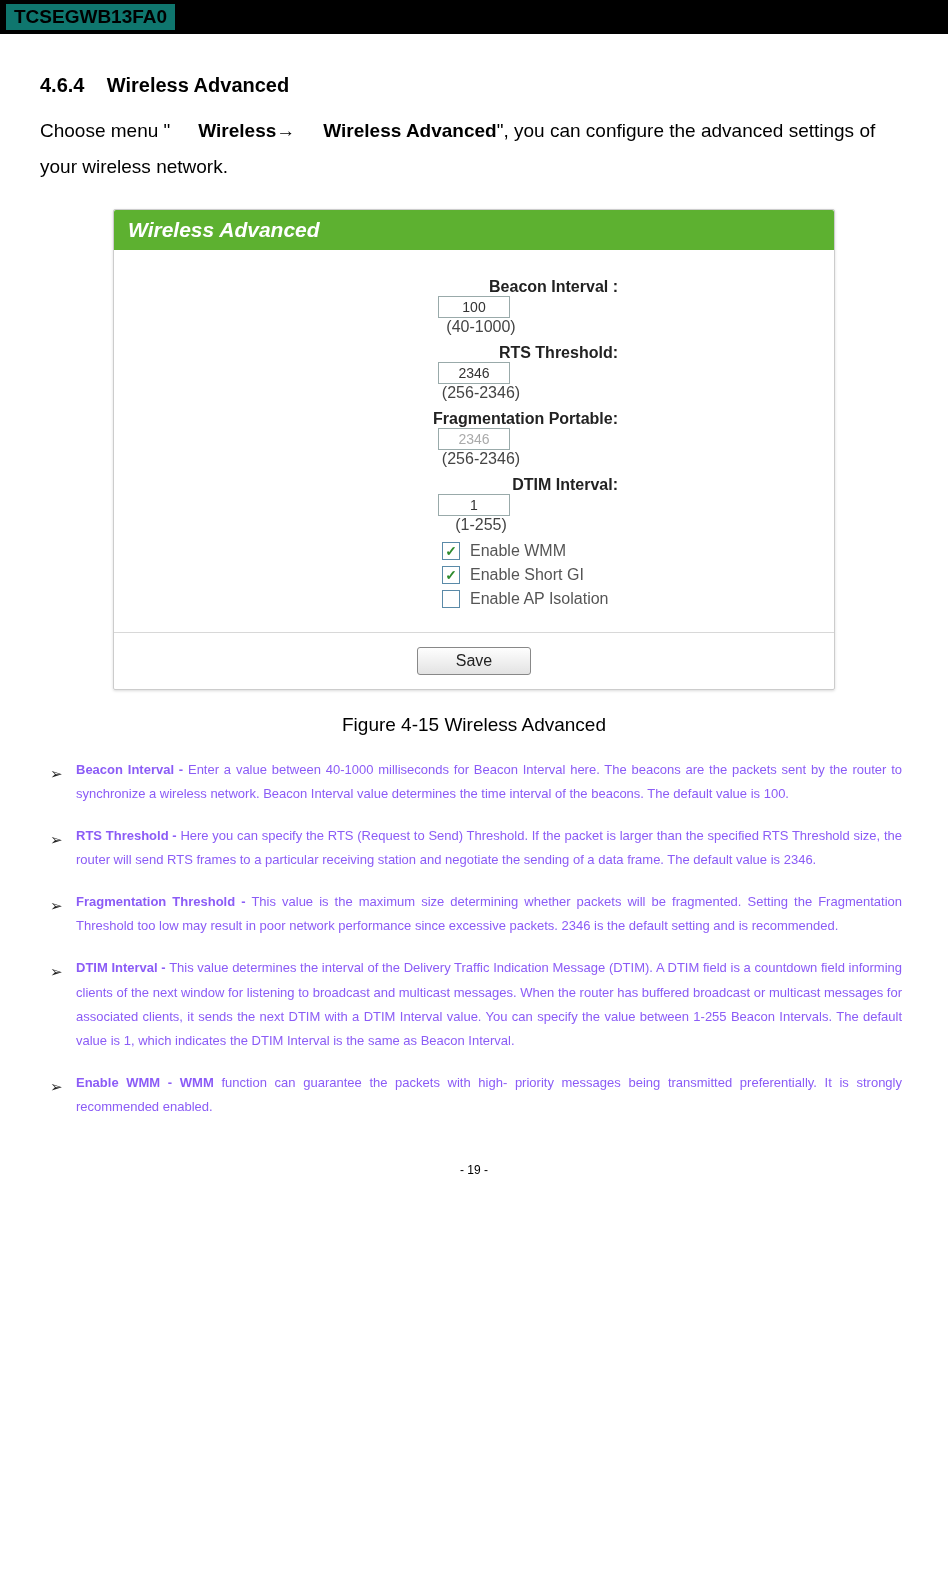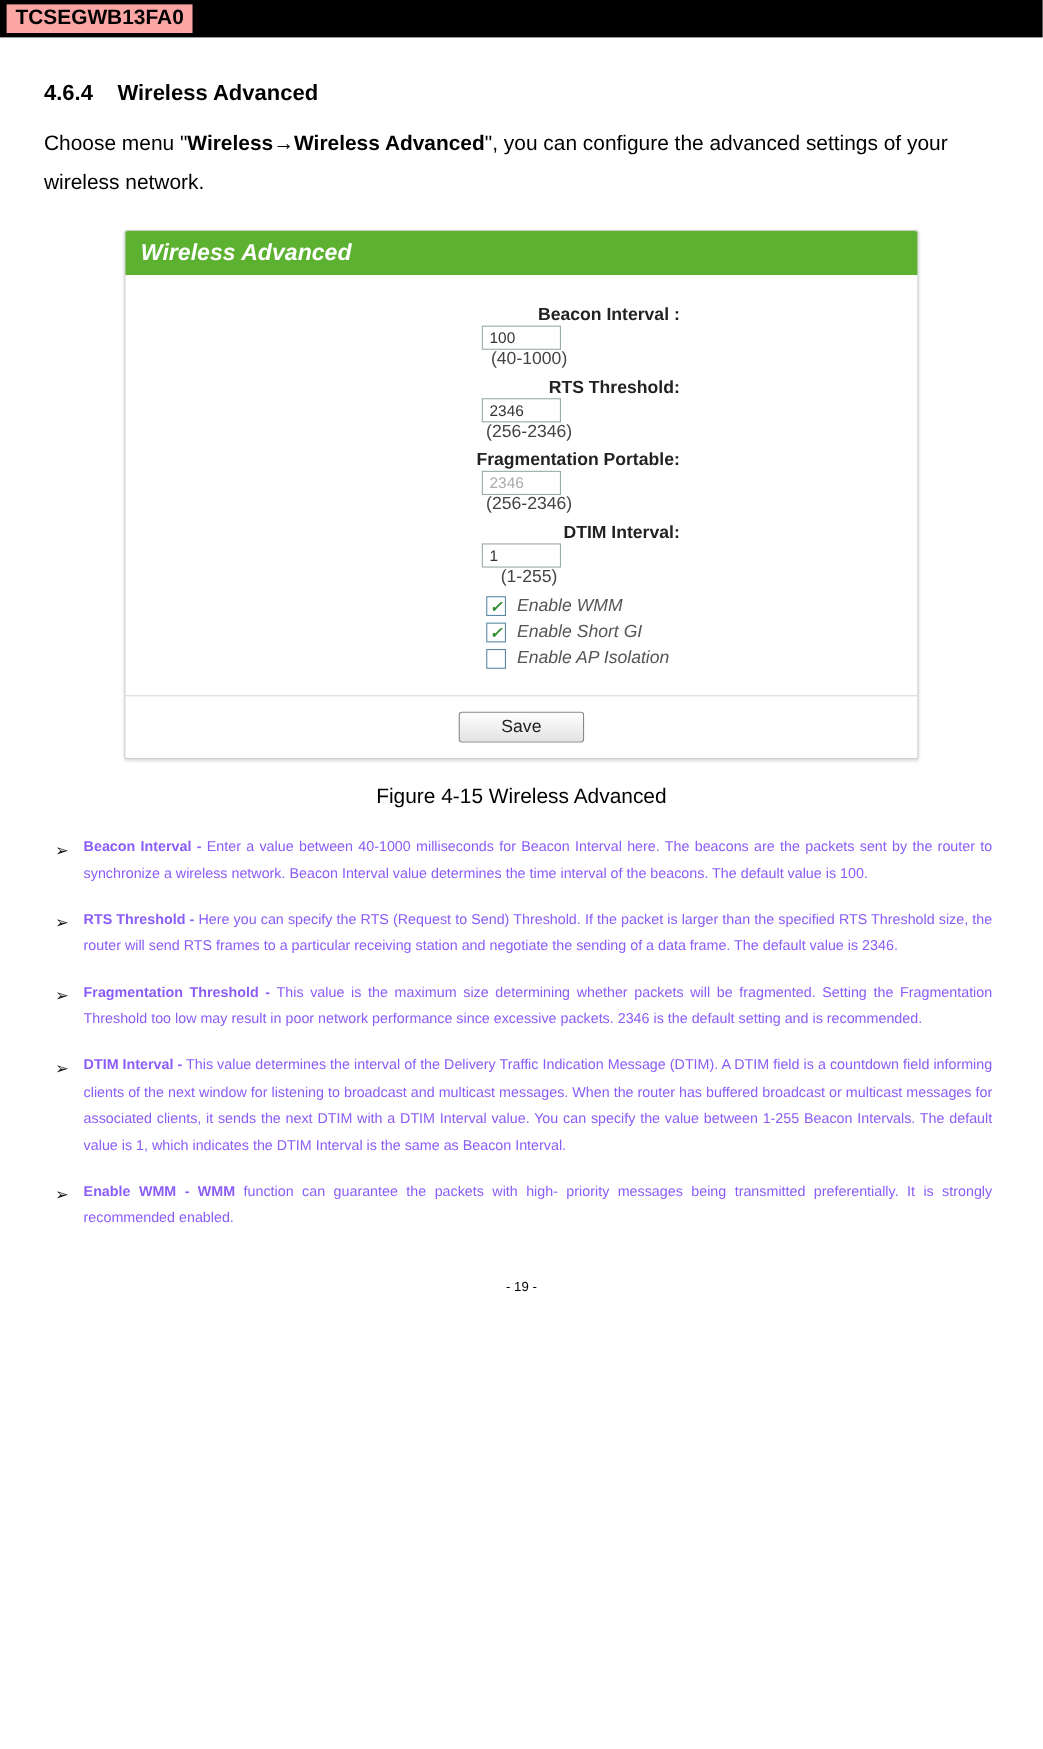--- a/index.html
+++ b/index.html
@@ -14,41 +14,41 @@
     background: #000;
     color: #fff;
     display: flex;
     justify-content: space-between;
     align-items: center;
     padding: 4px 10px 4px 6px;
     font-weight: bold;
     font-size: 19px;
   }
   .top-bar .left {
-    background: #fca5a5;
+    background: #0f766e;
     color: #000;
     padding: 2px 8px;
   }
   .top-bar .right {
     letter-spacing: 0.5px;
   }
   .content {
     padding: 20px 40px 40px 40px;
   }
   .section-heading {
     font-weight: bold;
     font-size: 20px;
     margin: 20px 0 16px 0;
   }
   .intro {
     font-size: 19px;
     line-height: 1.9;
     margin-bottom: 24px;
   }
-  .intro .bold { font-weight: bold; }
+  .intro .bold { font-weight: bold; margin-left: 28px; }
 
   
   .router-card {
     width: 720px;
     margin: 0 auto 24px auto;
     border: 1px solid #ccc;
     border-radius: 2px;
     box-shadow: 0 1px 3px rgba(0,0,0,0.15);
     font-family: Arial, sans-serif;
   }
@@ -82,34 +82,34 @@
   }
   .form-input {
     width: 72px;
     height: 22px;
     border: 1px solid #9aa;
     background: #fff;
     padding: 2px 6px;
     box-sizing: border-box;
     font-size: 14px;
     color:#333;
+    text-align:center;
   }
   .form-input.disabled {
     color:#aaa;
   }
   .form-hint {
     margin-left: 14px;
     color: #444;
   }
   .check-row {
     display: flex;
     align-items: center;
     margin-bottom: 6px;
     padding-left: 312px;
-    font-style: italic;
   }
   .checkbox {
     width: 16px;
     height: 16px;
     border: 1px solid #5a8aa8;
     display: inline-flex;
     align-items: center;
     justify-content: center;
     margin-right: 10px;
     font-size: 14px;

